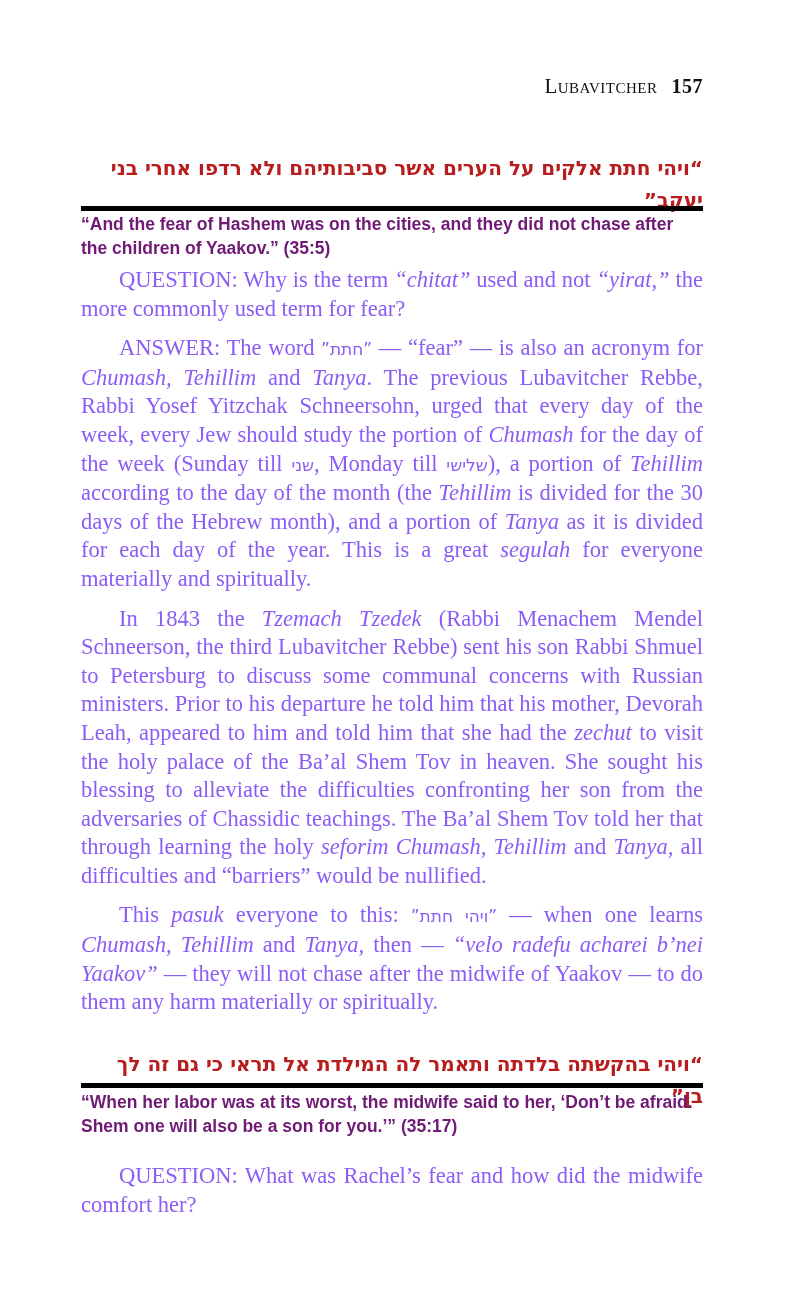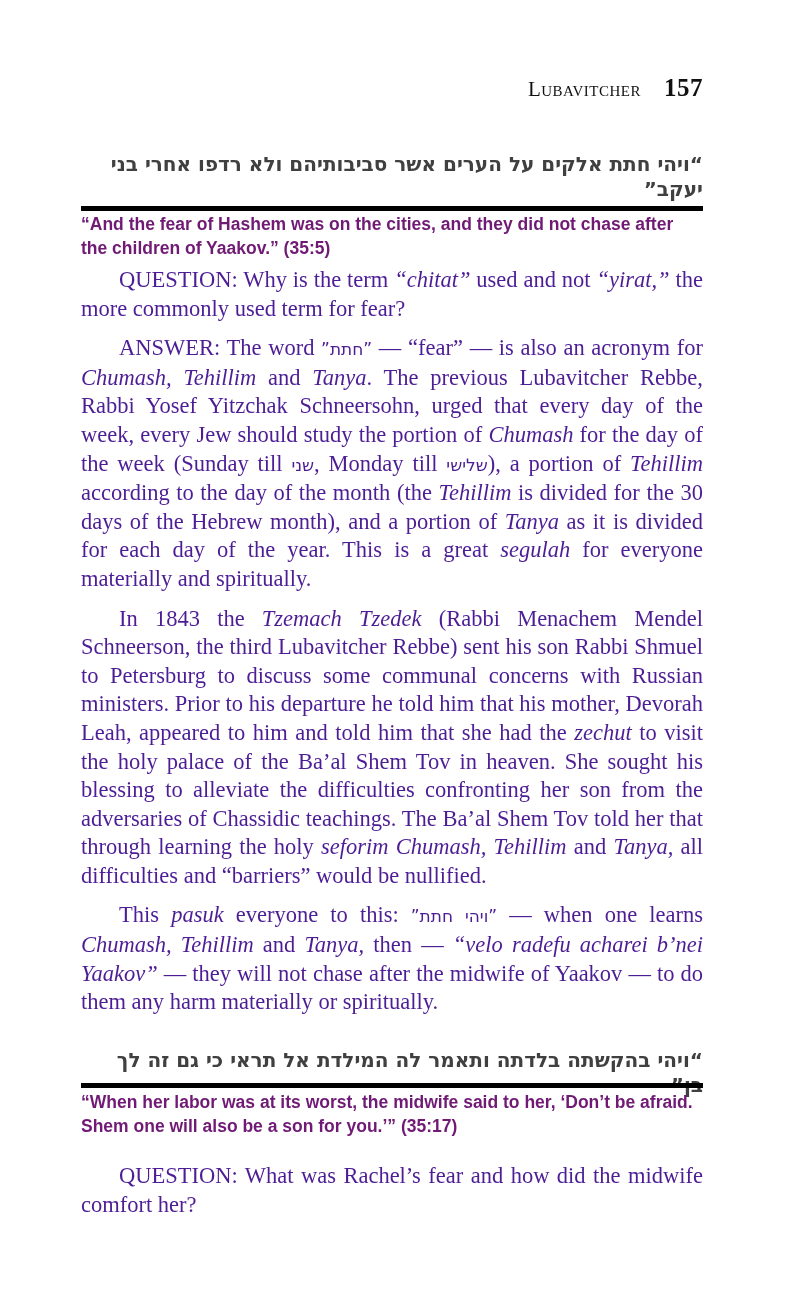--- a/index.html
+++ b/index.html
@@ -5,37 +5,37 @@
   html, body { margin: 0; padding: 0; background: #ffffff; }
   body { width: 800px; height: 1300px; position: relative; overflow: hidden; color: #111; }
   .page { position: absolute; left: 81px; top: 0; width: 622px; }
   .running-head {
     position: absolute; top: 74px; right: 0;
     font-family: "Liberation Serif", "DejaVu Serif", serif;
     font-size: 20px; letter-spacing: 0.5px; color: #111;
     white-space: nowrap;
   }
   .running-head .title { font-variant: small-caps; font-size: 21px; }
-  .running-head .pagenum { font-weight: bold; margin-left: 23px; font-size: 25px; }
+  .running-head .pagenum { font-weight: bold; margin-left: 14px; font-size: 20px; }
 
   .heb-head {
     font-family: "DejaVu Sans", "Liberation Sans", sans-serif;
-    font-weight: bold; font-size: 20px; line-height: 25px;
-    direction: rtl; text-align: right; color: #404040;
+    font-weight: bold; font-size: 20px; line-height: 32px;
+    direction: rtl; text-align: right; color: #b91c1c;
   }
   .rule { height: 5px; background: #000; }
   .eng-quote {
     font-family: "Liberation Sans", "DejaVu Sans", sans-serif;
     font-weight: bold; font-size: 17.5px; line-height: 24px; color: #701a75;
     margin-top: 4px;
   }
   .para {
     font-family: "Liberation Serif", "DejaVu Serif", serif;
     font-size: 22.5px; line-height: 28.6px; text-align: justify;
-    text-indent: 38px; margin: 0; color: #4c1d95;
+    text-indent: 38px; margin: 0; color: #8b5cf6;
   }
   .para i { font-style: italic; }
   .heb-inline { font-family: "DejaVu Sans", sans-serif; font-size: 17px; margin-top: 27px; }
   .source {
     font-family: "DejaVu Sans", "Liberation Sans", sans-serif;
     font-size: 13px; direction: rtl; text-align: right; color: #222;
     margin-top: 3px; padding-right: 48px;
   }
   #sec1-heb { position: absolute; top: 152px; left: 0; right: 0; }
   #sec1-rule { position: absolute; top: 206px; left: 0; right: 0; }

